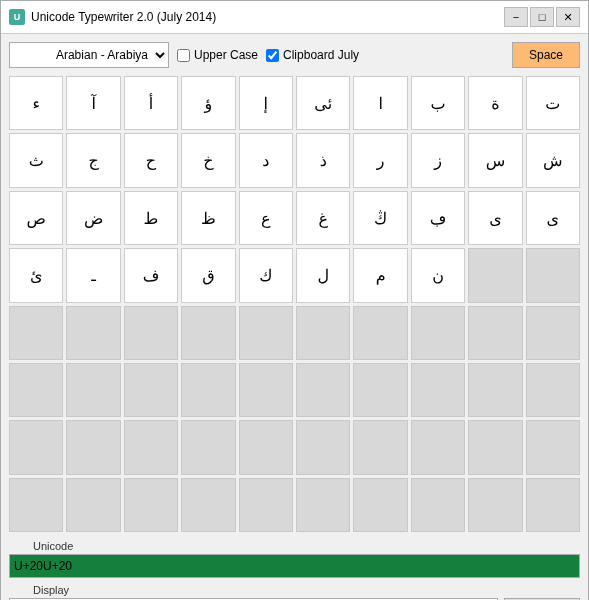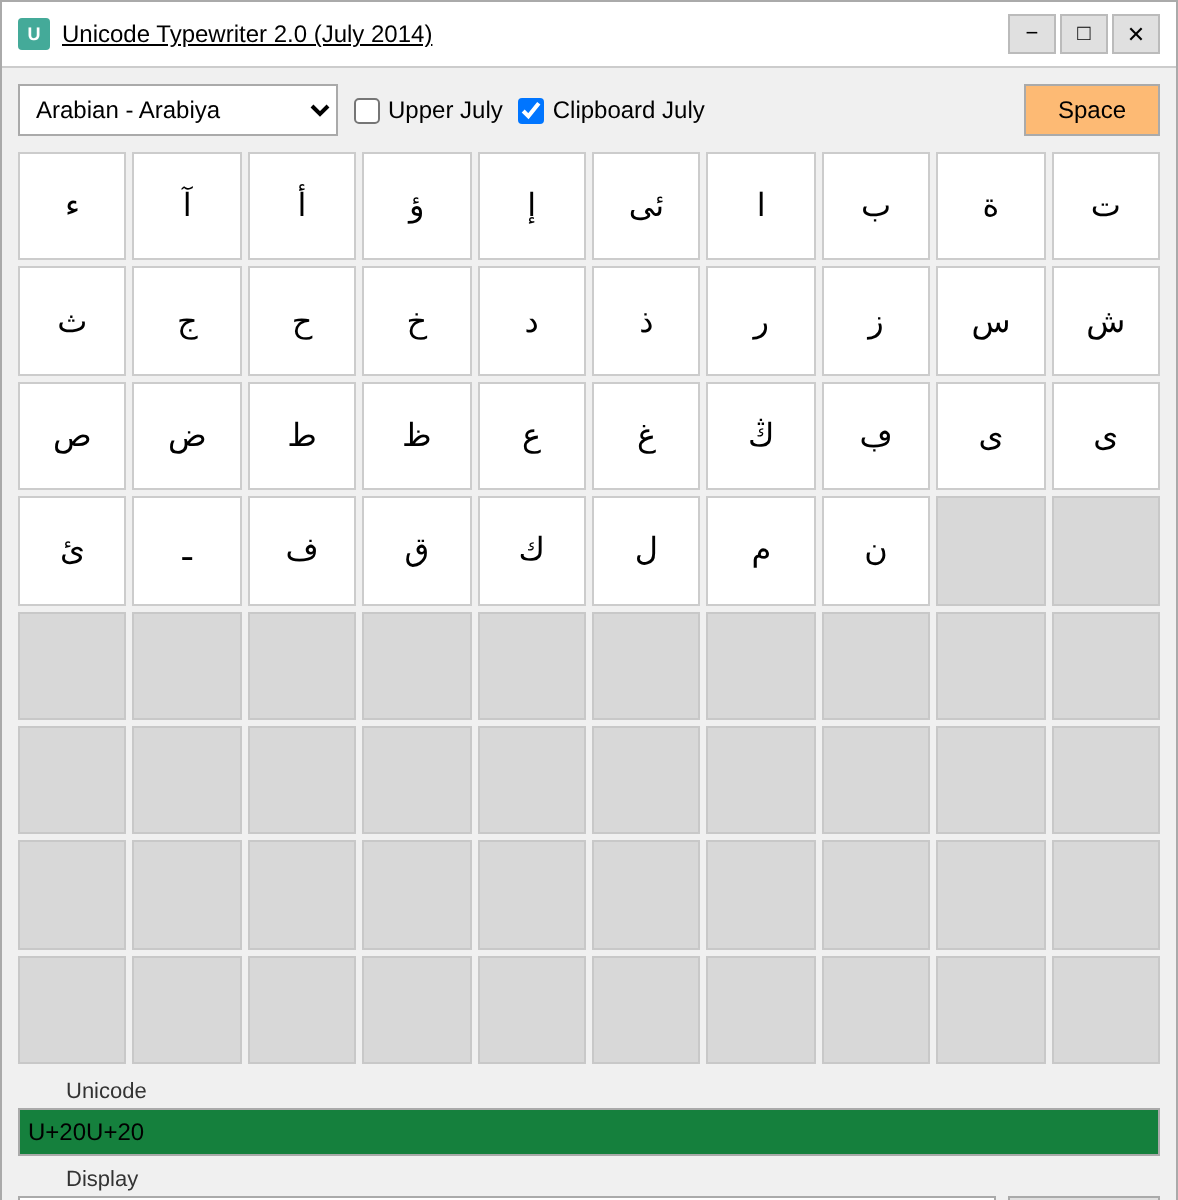--- a/index.html
+++ b/index.html
@@ -34,21 +34,20 @@
     }
     .title-icon {
       width: 16px; height: 16px;
       background: #4a9; border-radius: 2px;
       display: flex; align-items: center; justify-content: center;
       font-size: 9px; color: white; font-weight: bold;
     }
     .title-text {
       font-size: 12px;
       color: #000;
-      text-decoration: underline;
     }
     .title-controls {
       display: flex;
       gap: 2px;
     }
     .title-btn {
       width: 24px; height: 20px;
       background: #e0e0e0;
       border: 1px solid #bbb;
       cursor: pointer;
@@ -65,20 +64,21 @@
       margin-bottom: 8px;
     }
     .toolbar select {
       flex: 0 0 auto;
       width: 160px;
       height: 26px;
       font-size: 12px;
       border: 1px solid #aaa;
       background: white;
       padding: 0 4px;
+      text-align: right;
     }
     .checkbox-label {
       display: flex;
       align-items: center;
       gap: 4px;
       font-size: 12px;
       cursor: pointer;
     }
     .checkbox-label input[type="checkbox"] {
       margin: 0;
@@ -173,21 +173,21 @@
       <button class="title-btn">□</button>
       <button class="title-btn">✕</button>
     </div>
   </div>
 
   <div class="content">
     <div class="toolbar">
       <select><option>Arabian     - Arabiya</option></select>
       <label class="checkbox-label">
         <input type="checkbox" style="">
-        <span>Upper July</span>
+        <span>Upper Case</span>
       </label>
       <label class="checkbox-label">
         <input type="checkbox" checked="" style="">
         <span>Clipboard July</span>
       </label>
       <button class="space-btn">Space</button>
     </div>
 
     <div class="char-grid" id="char-grid">
     <button class="char-btn">ء</button>

